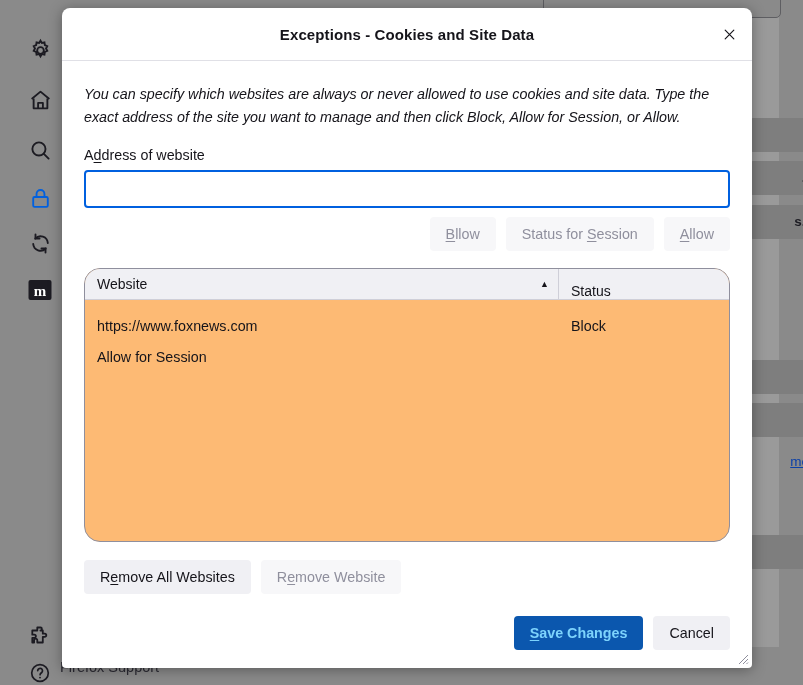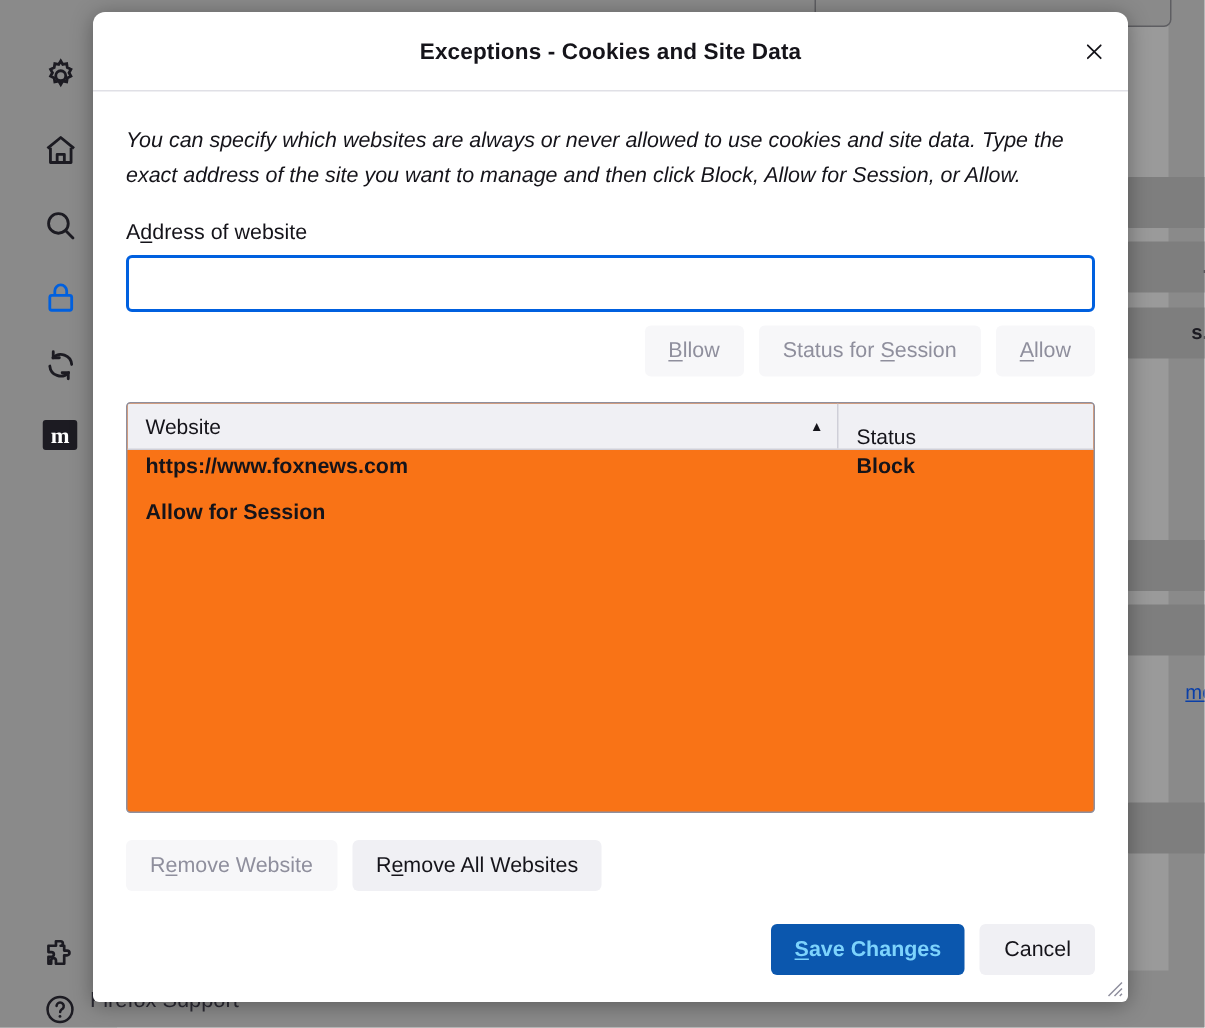--- a/index.html
+++ b/index.html
@@ -203,22 +203,22 @@
   .btn.primary {
     background: #0b57ae;
     color: #7dd3fc;
     font-weight: 600;
   }
 
   #sites-panel {
     flex: 1 1 auto;
     margin-top: 17px;
     border: 1px solid #8f8f9d;
-    border-radius: 3px;
-    background: #f97316;
+    border-radius: 16px;
+    background: #fdba74;
     display: flex;
     flex-direction: column;
     min-height: 0;
     overflow: hidden;
   }
 
   #sites-header {
     display: flex;
     height: 31px;
     flex: none;
@@ -258,23 +258,22 @@
 
   #sites-rows {
     flex: 1 1 auto;
     overflow-y: auto;
     padding-top: 3px;
   }
 
   .site-row {
     display: flex;
     height: 31px;
-    align-items: flex-start;
+    align-items: flex-end;
     cursor: default;
-    font-weight: bold;
   }
 
   .cell-website {
     width: 474px;
     flex: none;
     padding: 0 9px 0 12px;
     font-size: 14.3px;
     color: #15141a;
     white-space: nowrap;
     overflow: hidden;
@@ -431,22 +430,22 @@
           <div class="cell-website">https://www.foxnews.com</div>
           <div class="cell-status">Block</div>
         </div>
         <div class="site-row">
           <div class="cell-status">Allow for Session</div>
         </div>
       </div>
     </div>
 
     <div id="remove-buttons">
+      <button class="btn"><span>R</span><span class="ak">e</span><span>move All Websites</span></button>
       <button class="btn disabled" disabled=""><span>R</span><span class="ak">e</span><span>move Website</span></button>
-      <button class="btn"><span>R</span><span class="ak">e</span><span>move All Websites</span></button>
     </div>
   </div>
 
   <div id="dialog-footer">
     <button class="btn primary"><span></span><span class="ak">S</span><span>ave Changes</span></button>
     <button class="btn"><span>Cancel</span><span class="ak"></span><span></span></button>
 
     <div id="resize-grip">
       <svg width="14" height="14" viewBox="0 0 14 14" stroke="#8f8f9d" stroke-width="1">
         <path d="M13 4L4 13M13 8L8 13M13 11.5l-1.5 1.5"></path>

